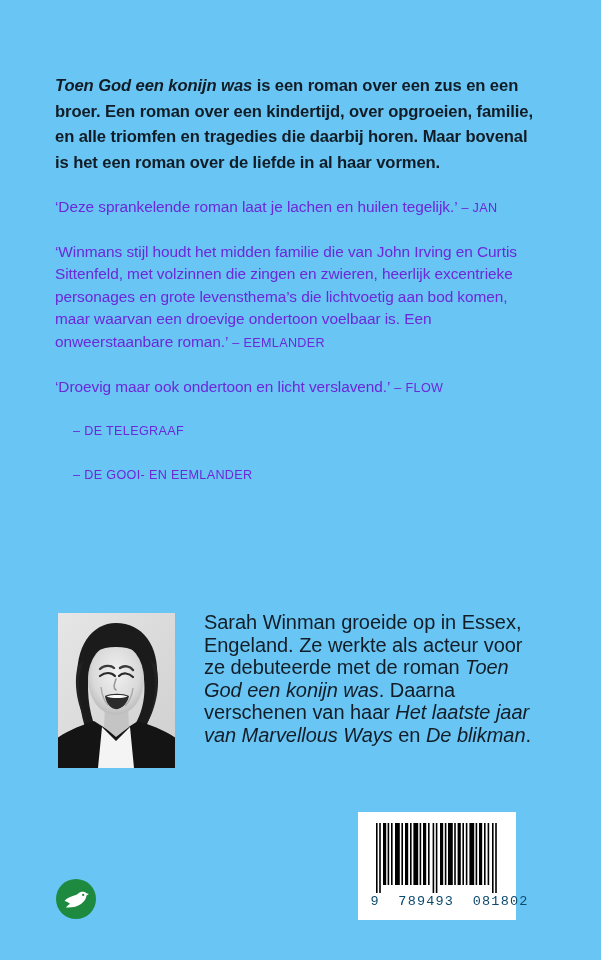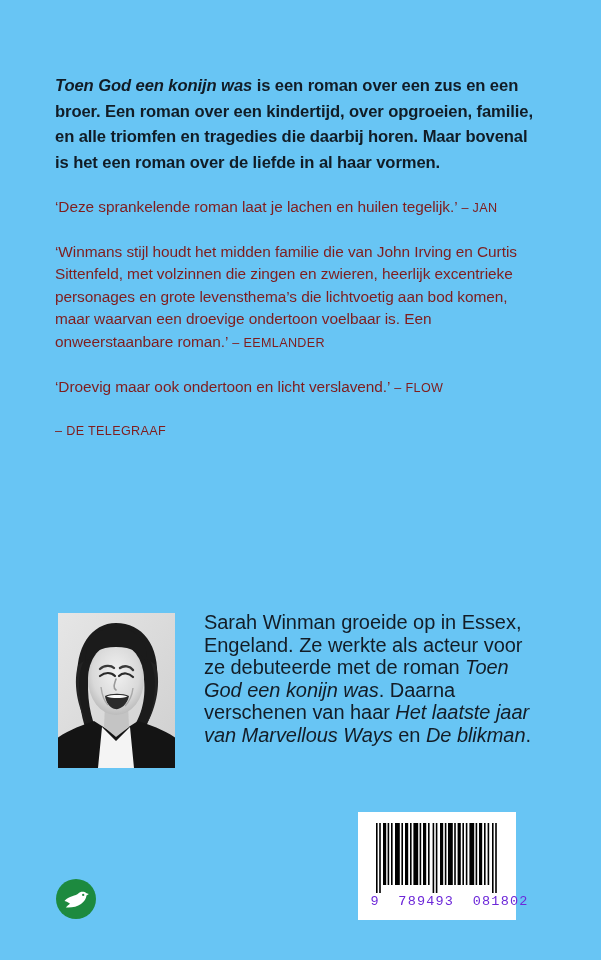--- a/index.html
+++ b/index.html
@@ -34,37 +34,38 @@
     margin-top: 16px;
   }
   .blurb .tt { font-style: italic; }
 
   
   .quotes {
     position: absolute;
     left: 55px;
     top: 196px;
     width: 480px;
-    color: #7f1d1d;
+    color: #6d28d9;
   }
   .quote {
     font-size: 15.4px;
     line-height: 22.6px;
     letter-spacing: -0.05px;
     margin-bottom: 21px;
   }
   .quote:last-child { margin-bottom: 0; }
   .quote .src {
     font-size: 12.6px;
     letter-spacing: 0.35px;
   }
   .quote .srcline {
     display: block;
     font-size: 12.6px;
     letter-spacing: 0.35px;
+    margin-left: 18px;
   }
 
   
   .author-photo {
     position: absolute;
     left: 58px;
     top: 613px;
     width: 117px;
     height: 155px;
     background: #d8d8d8;
@@ -95,21 +96,21 @@
     display: flex;
     flex-direction: column;
     align-items: center;
     justify-content: flex-start;
     padding-top: 11px;
   }
   .barcode-bars { display: block; }
   .barcode-digits {
     font-family: "Liberation Mono", monospace;
     font-size: 13.5px;
-    color: #6d28d9;
+    color: #0c4a6e;
     letter-spacing: 1.2px;
     margin-top: 1px;
     white-space: pre;
     padding-left: 25px;
   }
 
   
   .pub-logo {
     position: absolute;
     left: 55px;
@@ -134,21 +135,21 @@
 
   <div class="blurb">
     <span class="tt">Toen God een konijn was</span><span> is een roman over een zus en een broer. Een roman over een kindertijd, over opgroeien, familie, en alle triomfen en tragedies die daarbij horen. Maar bovenal is het een roman over de liefde in al haar vormen.</span>
   </div>
 
   <div class="quotes" id="quotes-container">
       <div class="quote"><span>‘Deze sprankelende roman laat je lachen en huilen tegelijk.’</span><span class="src"> – JAN</span></div>
       <div class="quote"><span>‘Winmans stijl houdt het midden familie die van John Irving en Curtis Sittenfeld, met volzinnen die zingen en zwieren, heerlijk excentrieke personages en grote levensthema’s die lichtvoetig aan bod komen, maar waarvan een droevige ondertoon voelbaar is. Een onweerstaanbare roman.’</span><span class="src"> – EEMLANDER</span></div>
       <div class="quote"><span>‘Droevig maar ook ondertoon en licht verslavend.’</span><span class="src"> – FLOW</span></div>
       <div class="quote"><span class="srcline">– DE TELEGRAAF</span></div>
-      <div class="quote"></div>
+      <div class="quote"><span class="srcline">– DE GOOI- EN EEMLANDER</span></div>
     </div>
 
   <div class="author-photo">
     <svg width="117" height="155" viewBox="0 0 117 155" xmlns="http://www.w3.org/2000/svg">
       <defs>
         <linearGradient id="bg" x1="0" y1="0" x2="1" y2="1">
           <stop offset="0%" stop-color="#e6e6e6"></stop>
           <stop offset="100%" stop-color="#cfcfcf"></stop>
         </linearGradient>
         <radialGradient id="skin" cx="50%" cy="42%" r="60%">

